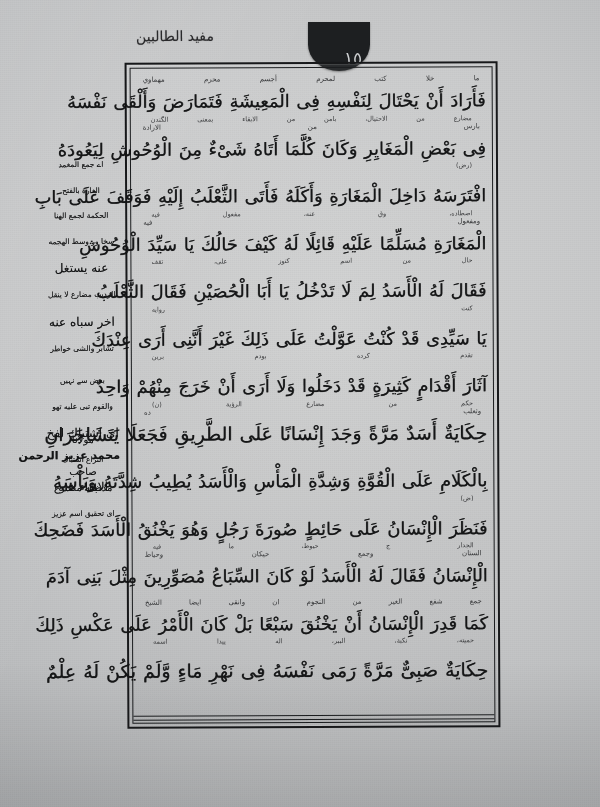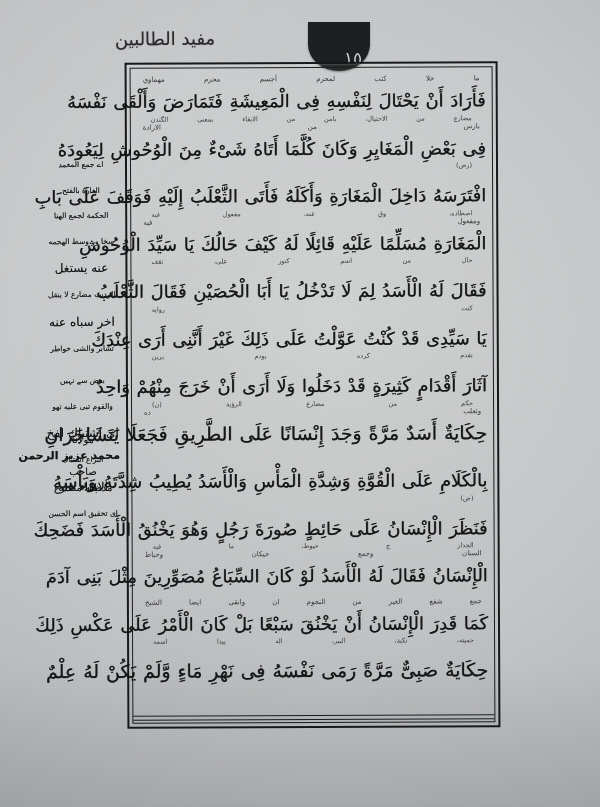--- a/index.html
+++ b/index.html
@@ -32,23 +32,23 @@
     opacity:.35;
     pointer-events:none;
     background-image:
       repeating-linear-gradient(0deg, rgba(0,0,0,.035) 0 1px, rgba(255,255,255,.02) 1px 2px),
       repeating-linear-gradient(90deg, rgba(0,0,0,.025) 0 1px, rgba(255,255,255,.02) 1px 2px);
   }
 
   
   .running-head{
     position:absolute;
-    left:115px; top:28px;
+    left:136px; top:28px;
     font-family:"DejaVu Sans", sans-serif;
-    font-size:18px;
+    font-size:14px;
     color:#2a2a2c;
     letter-spacing:0px;
     direction:rtl;
     transform:rotate(-0.6deg);
     text-shadow:0 0 1px rgba(0,0,0,.35);
   }
   .page-badge{
     position:absolute;
     left:308px; top:22px;
     width:62px;height:46px;
@@ -200,21 +200,21 @@
   <div class="mnote big">عنه يستغل</div>
   <div class="mnote">الزديب مضارع لا ينقل</div>
   <div class="mnote big">اخر سباه عنه</div>
   <div class="mnote">تشابر والشى خواطر</div>
   <div class="gap"></div>
   <div class="mnote">بعض سے نہیں</div>
   <div class="mnote">والقوم تبی علیه تھو</div>
   <div class="mnote big">اى اشتباك لفخ</div>
   <div class="mnote">النزاع اشتباك</div>
   <div class="mnote big">الابقاء عنه</div>
-  <div class="mnote">اى تحقيق اسم الحسن</div>
+  <div class="mnote">اى تحقيق اسم عزيز</div>
 </div>
 
 <div class="attribution">
   <div>مولانا</div>
   <div class="nm">محمد عزيز الرحمن</div>
   <div>صاحب</div>
   <div>مدظله مضارع</div>
 </div>
 
 <div class="frame">

